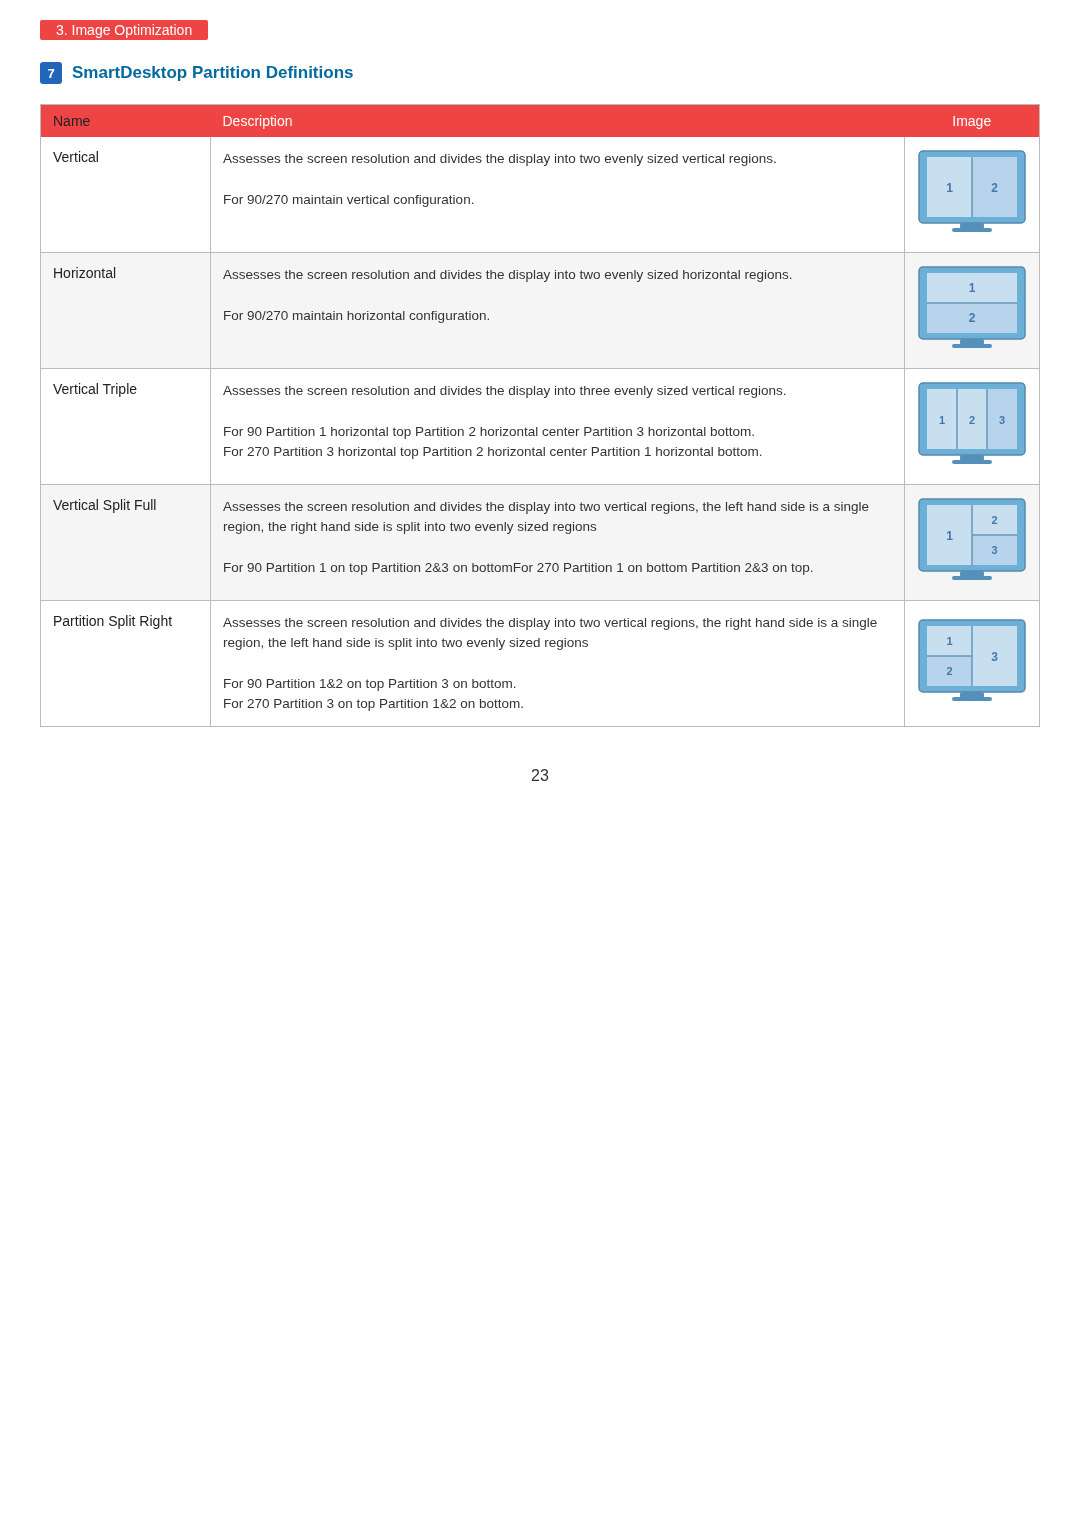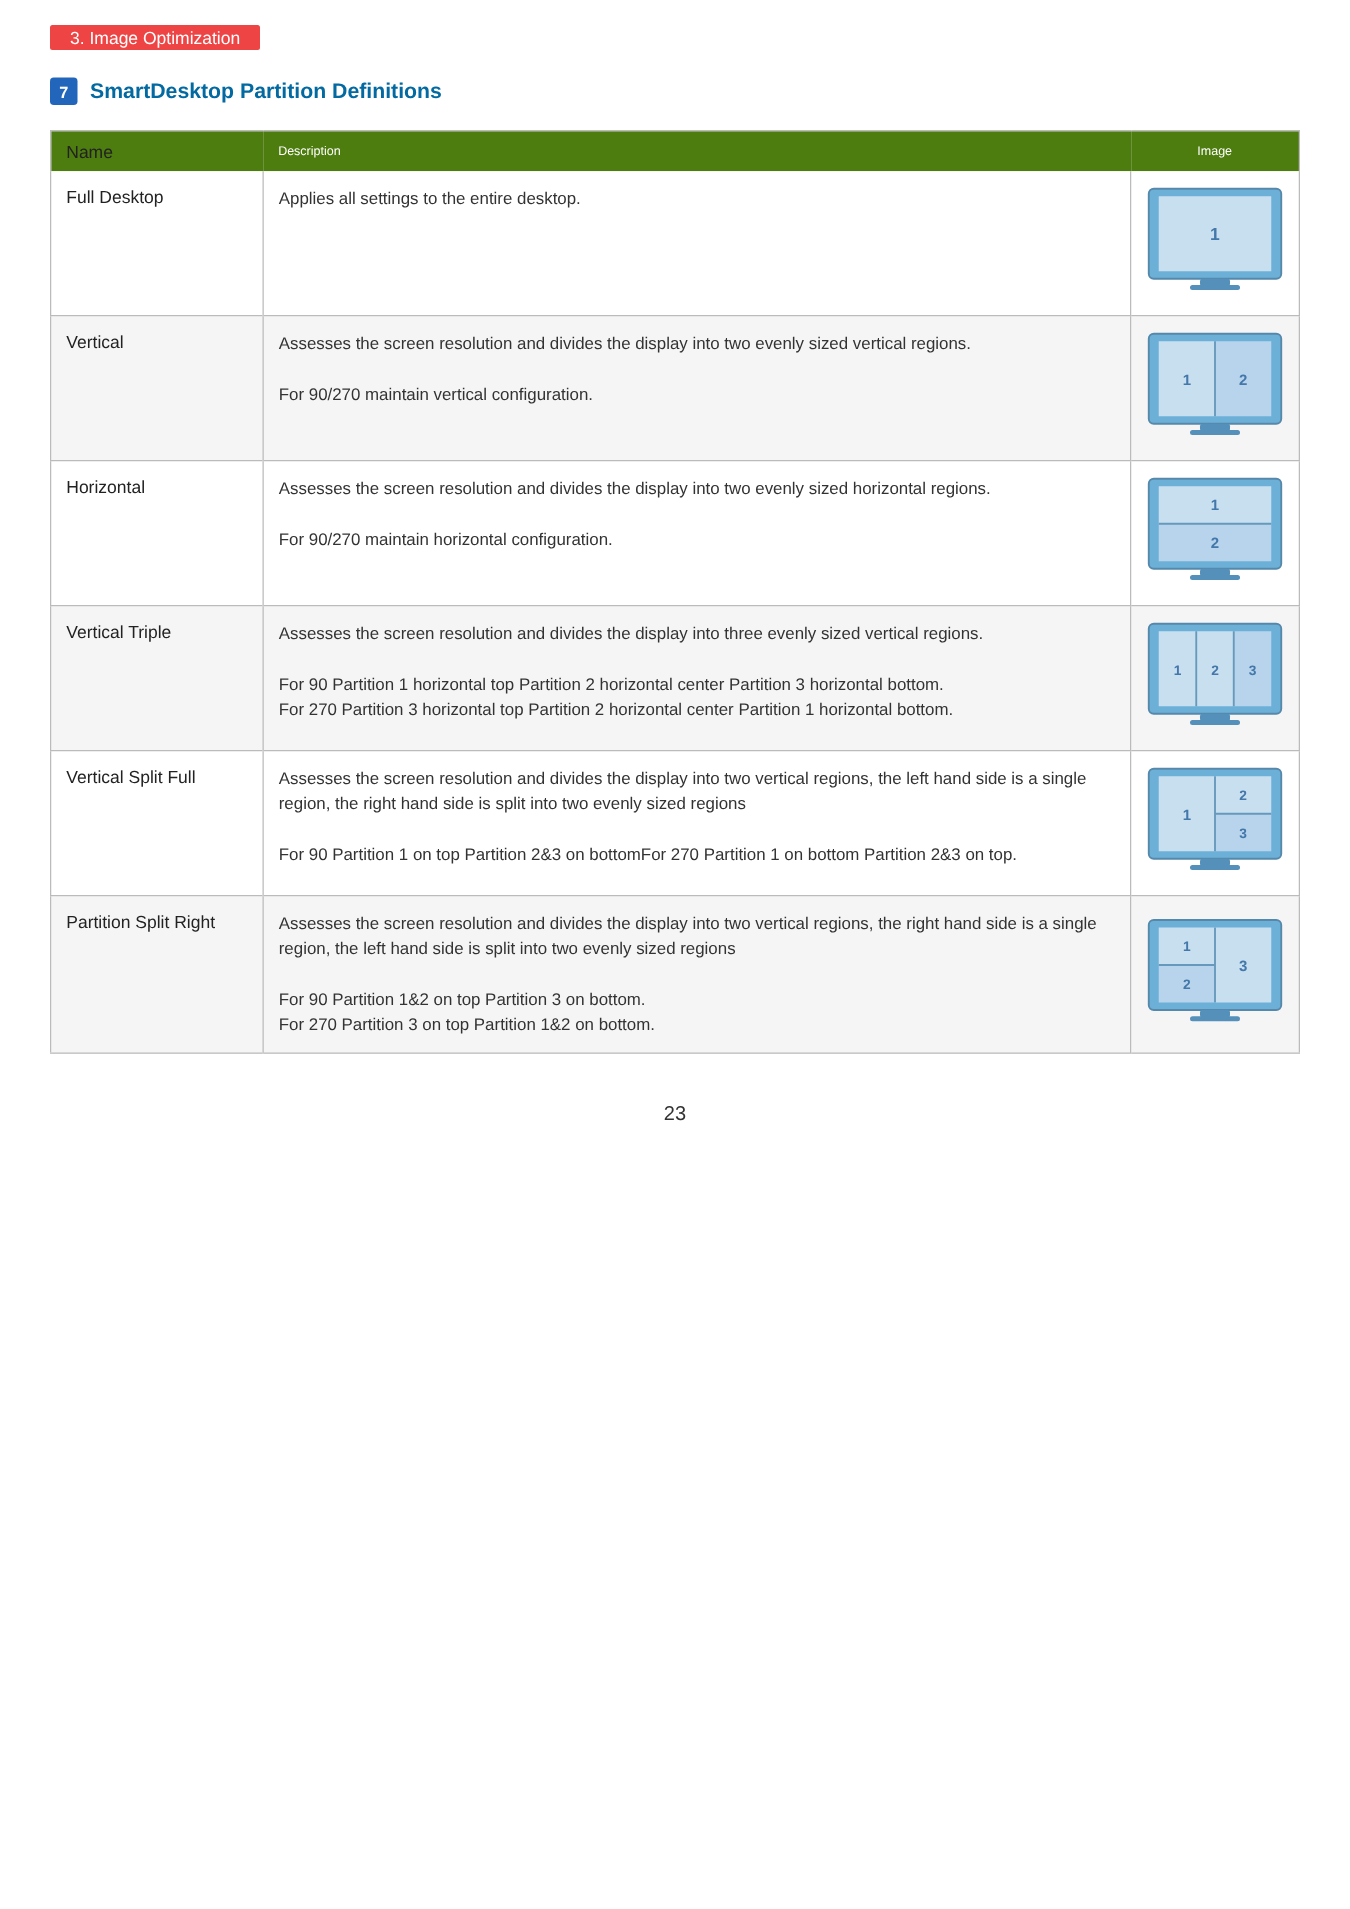--- a/index.html
+++ b/index.html
@@ -50,29 +50,29 @@
       color: #0369a1;
     }
 
     table {
       width: 100%;
       border-collapse: collapse;
       border: 1px solid #bbb;
     }
 
     thead tr {
-      background: #4d7c0f;
+      background: #ef4444;
       color: #fff;
     }
 
     thead th {
       padding: 8px 12px;
       text-align: left;
       font-weight: normal;
-      font-size: 10px;
+      font-size: 14px;
     }
 
     thead th.col-image {
       text-align: center;
     }
 
     tbody tr {
       border-bottom: 1px solid #bbb;
       vertical-align: top;
     }
@@ -137,38 +137,20 @@
 
 <table>
   <thead>
     <tr>
       <th class="col-name" id="th-name">Name</th>
       <th id="th-desc">Description</th>
       <th class="col-image" id="th-image">Image</th>
     </tr>
   </thead>
   <tbody id="table-body">
-  <tr>
-        <td class="col-name">Full Desktop</td>
-        <td class="col-desc">Applies all settings to the entire desktop.</td>
-        <td class="col-image-cell"><svg width="110" height="88" xmlns="http://www.w3.org/2000/svg">
-
-    <rect x="2" y="2" width="106" height="72" rx="4" ry="4" fill="#6cb0d8" stroke="#5588aa" stroke-width="1.5"></rect>
-
-    <g transform="translate(10, 8)">
-
-      <rect x="0" y="0" width="90" height="60" fill="#c8dff0"></rect>
-      <text x="45" y="35" text-anchor="middle" font-size="14" fill="#4477aa" font-weight="bold">1</text>
-
-    </g>
-
-    <rect x="43" y="74" width="24" height="6" rx="2" fill="#5590bb"></rect>
-    <rect x="35" y="79" width="40" height="4" rx="2" fill="#5590bb"></rect>
-  </svg></td>
-      </tr>
       <tr>
         <td class="col-name">Vertical</td>
         <td class="col-desc">Assesses the screen resolution and divides the display into two evenly sized vertical regions.<br><br>For 90/270 maintain vertical configuration.</td>
         <td class="col-image-cell"><svg width="110" height="88" xmlns="http://www.w3.org/2000/svg">
 
     <rect x="2" y="2" width="106" height="72" rx="4" ry="4" fill="#6cb0d8" stroke="#5588aa" stroke-width="1.5"></rect>
 
     <g transform="translate(10, 8)">
 
       <rect x="0" y="0" width="45" height="60" fill="#c8dff0"></rect>

